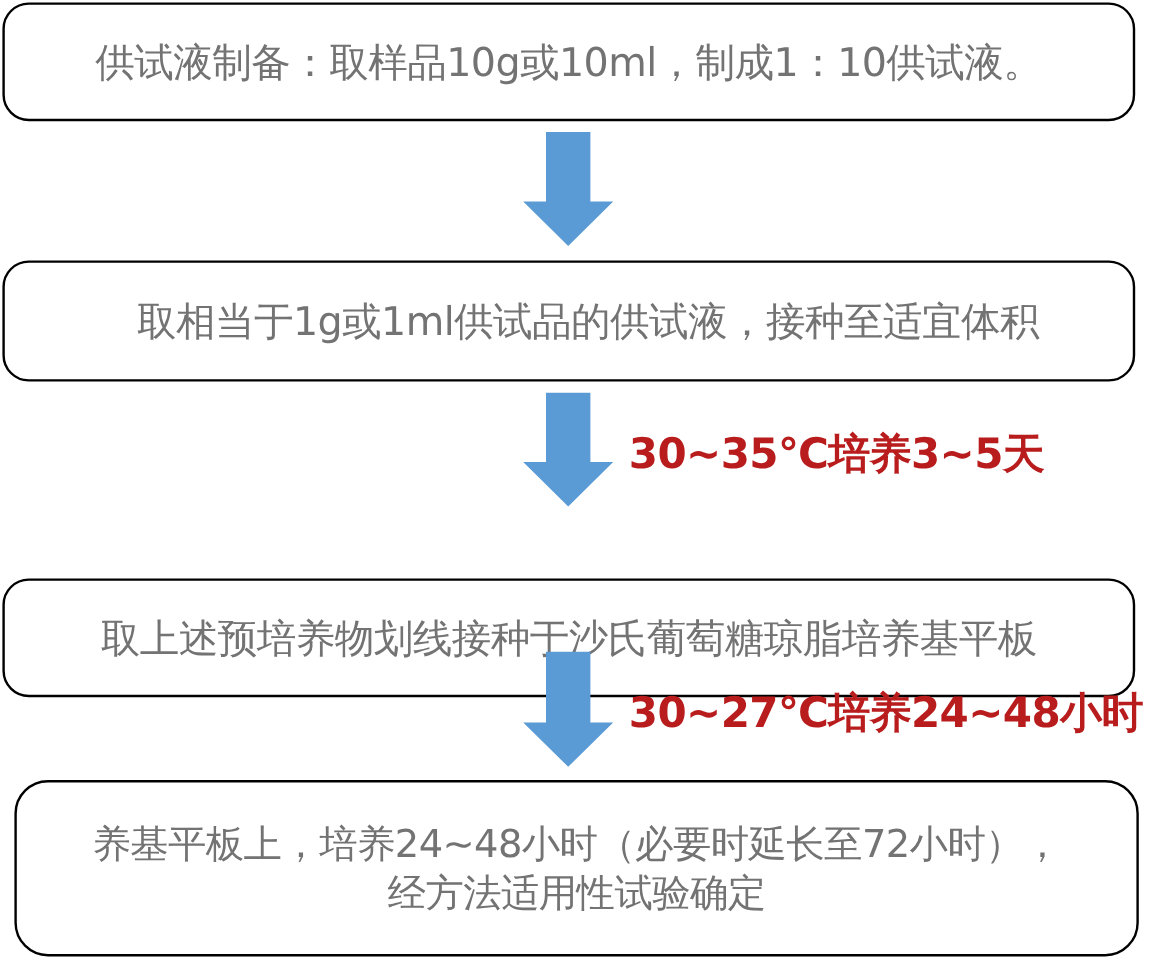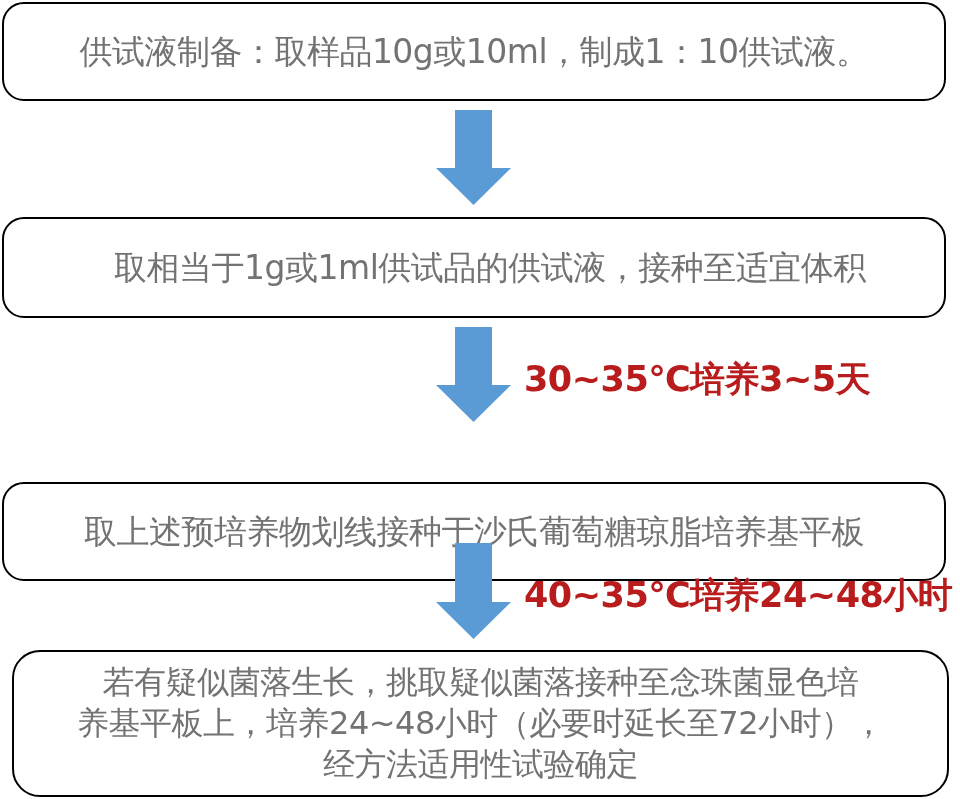--- a/index.html
+++ b/index.html
@@ -89,21 +89,20 @@
   <div class="lines">
     <span class="line">取上述预培养物划线接种于沙氏葡萄糖琼脂培养基平板</span>
   </div>
 </div>
 
 <div class="arrow" id="arrow3">
   <svg width="76" height="97" viewBox="0 0 76 97">
     <polygon points="19,0 56,0 56,59 75,59 37.5,96 0,59 19,59" fill="#5b9bd5"></polygon>
   </svg>
 </div>
-<div class="cond-label" id="label3">40~35℃培养24~48小时</div>
+<div class="cond-label" id="label3">30~27℃培养24~48小时</div>
 
 <div class="box" id="box4">
   <div class="lines">
-    <span class="line">若有疑似菌落生长，挑取疑似菌落接种至念珠菌显色培</span>
     <span class="line">养基平板上，培养24~48小时（必要时延长至72小时），</span>
     <span class="line">经方法适用性试验确定</span>
   </div>
 </div>
 
 </body></html>

